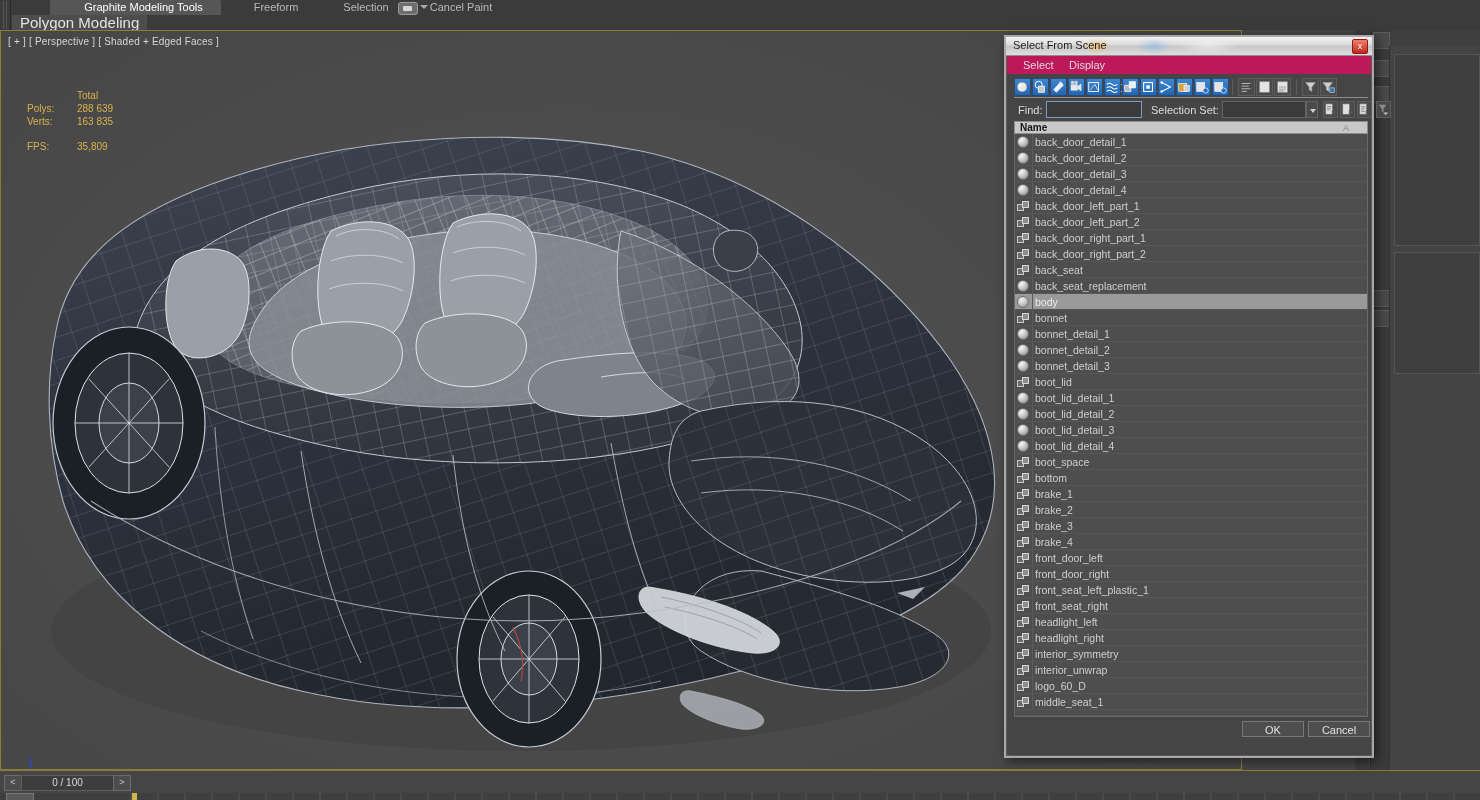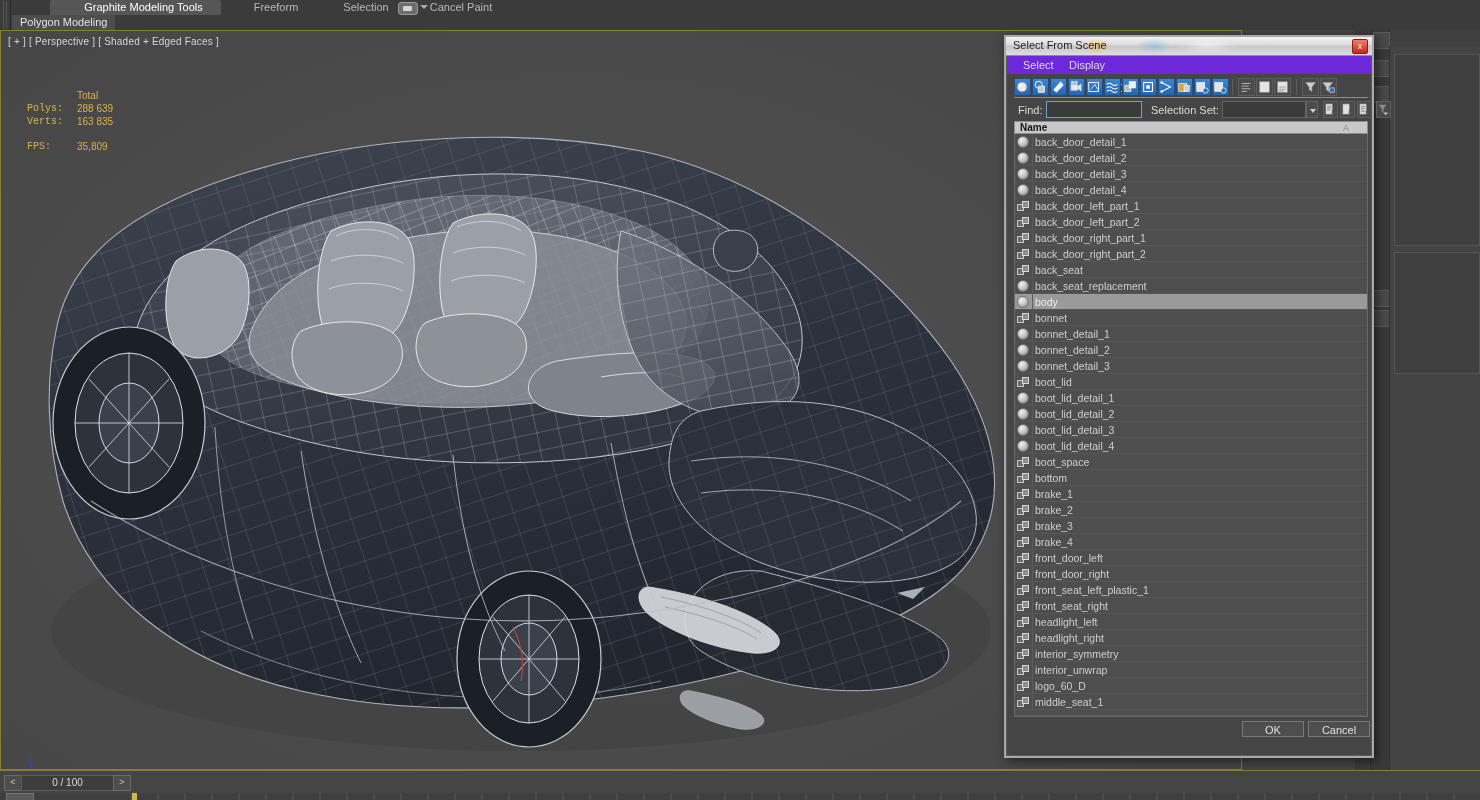--- a/index.html
+++ b/index.html
@@ -12,38 +12,38 @@
   .ribbon-grip{position:absolute;left:0;top:0;width:10px;height:30px;background:#3b3b3b;
     border-right:1px solid #2b2b2b;}
   .ribbon-grip:before,.ribbon-grip:after{content:"";position:absolute;top:1px;width:1px;height:28px;
     background:#565656;}
   .ribbon-grip:before{left:3px;}
   .ribbon-grip:after{left:6px;}
   .tabrow{position:absolute;left:10px;top:0;height:15px;width:1470px;}
   .tab{position:absolute;top:0;height:15px;line-height:15px;font-size:11px;color:#b9b9b9;
     text-align:center;white-space:nowrap;padding-left:16px;}
   .tab.active{background:#565656;color:#ffffff;border-top-left-radius:2px;border-top-right-radius:2px;}
-  .subtab{position:absolute;left:12px;top:15px;height:15px;line-height:15px;font-size:11px;
+  .subtab{position:absolute;left:12px;top:15px;height:15px;line-height:15px;font-size:15px;
     color:#e3e3e3;background:#4d4d4d;padding:0 8px;}
   .ribbon-icon{position:absolute;left:398px;top:2px;width:18px;height:11px;border:1px solid #9a9a9a;
     border-radius:3px;background:#6d6d6d;}
   .ribbon-icon i{position:absolute;left:4px;top:3px;width:9px;height:5px;background:#d5d5d5;border-radius:1px;display:block;}
   .ribbon-caret{position:absolute;left:420px;top:5px;width:0;height:0;border-left:4px solid transparent;
     border-right:4px solid transparent;border-top:4px solid #a9a9a9;}
 
   
   .viewport-wrap{position:absolute;left:0;top:30px;width:1242px;height:740px;
     border:1px solid #8a7d36;box-sizing:border-box;background:#4a4a4a;overflow:hidden;}
   .vp-canvas{position:absolute;inset:0;background:
      radial-gradient(ellipse 900px 600px at 46% 52%, #585858 0%, #4c4c4c 45%, #454545 100%);}
   .vp-label{position:absolute;left:7px;top:5px;font-size:10px;color:#d6d6d6;letter-spacing:.2px;}
   .stats{position:absolute;left:26px;top:58px;font-size:10px;color:#d8b24a;line-height:13px;}
   .stats table{border-collapse:collapse;font-size:10px;color:#d8b24a;}
   .stats td{padding:0 0 0 0;}
-  .stats td.k{width:44px;font-family:Liberation Mono, monospace;}
+  .stats td.k{width:44px;}
   .stats td.v{padding-left:6px;}
   .stats .sp td{height:12px;}
   .axis{position:absolute;left:8px;top:722px;width:60px;height:48px;}
 
   
   .car{position:absolute;left:0;top:0;width:1242px;height:740px;}
 
   
   .cmdpanel{position:absolute;left:1370px;top:30px;width:110px;height:740px;background:#3f3f3f;
     border-left:1px solid #2e2e2e;}
@@ -80,21 +80,21 @@
   .dlg-title .glow1{position:absolute;left:76px;top:1px;width:30px;height:16px;border-radius:50%;
     background:radial-gradient(ellipse at center,rgba(255,176,60,.55),rgba(255,176,60,0) 70%);}
   .dlg-title .glow2{position:absolute;left:130px;top:1px;width:36px;height:16px;border-radius:50%;
     background:radial-gradient(ellipse at center,rgba(120,180,235,.5),rgba(120,180,235,0) 70%);}
   .dlg-title .glow3{position:absolute;left:172px;top:1px;width:60px;height:16px;border-radius:50%;
     background:radial-gradient(ellipse at center,rgba(255,255,255,.5),rgba(255,255,255,0) 70%);}
   .dlg-title-text{position:absolute;left:7px;top:2px;font-size:11px;color:#1d1d1d;}
   .dlg-close{position:absolute;right:4px;top:2px;width:14px;height:13px;border-radius:2px;
     background:linear-gradient(to bottom,#f07d6a,#c3281c);border:1px solid #8e1c12;
     color:#fff;font-size:9px;line-height:12px;text-align:center;font-family:"Liberation Sans",sans-serif;}
-  .dlg-menu{position:absolute;left:1px;top:19px;right:1px;height:18px;background:#6d28d9;}
+  .dlg-menu{position:absolute;left:1px;top:19px;right:1px;height:18px;background:#be185d;}
   .dlg-menu span{position:absolute;top:3px;font-size:11px;color:#dcdcdc;}
 
   .tbar{position:absolute;left:8px;top:41px;right:8px;height:20px;}
   .tb-ico{position:absolute;top:0;width:17px;height:18px;border:1px solid #2c4a72;
     background:linear-gradient(to bottom,#3f86d0,#1f66b6);box-sizing:border-box;}
   .tb-ico-g{position:absolute;top:0;width:17px;height:18px;border:1px solid #5c5c5c;
     background:#4a4a4a;box-sizing:border-box;}
   .tb-sep{position:absolute;top:1px;width:1px;height:16px;background:#5e5e5e;}
   .tb-underline{position:absolute;left:0;top:19px;width:354px;height:1px;background:#8e8e8e;}
 

